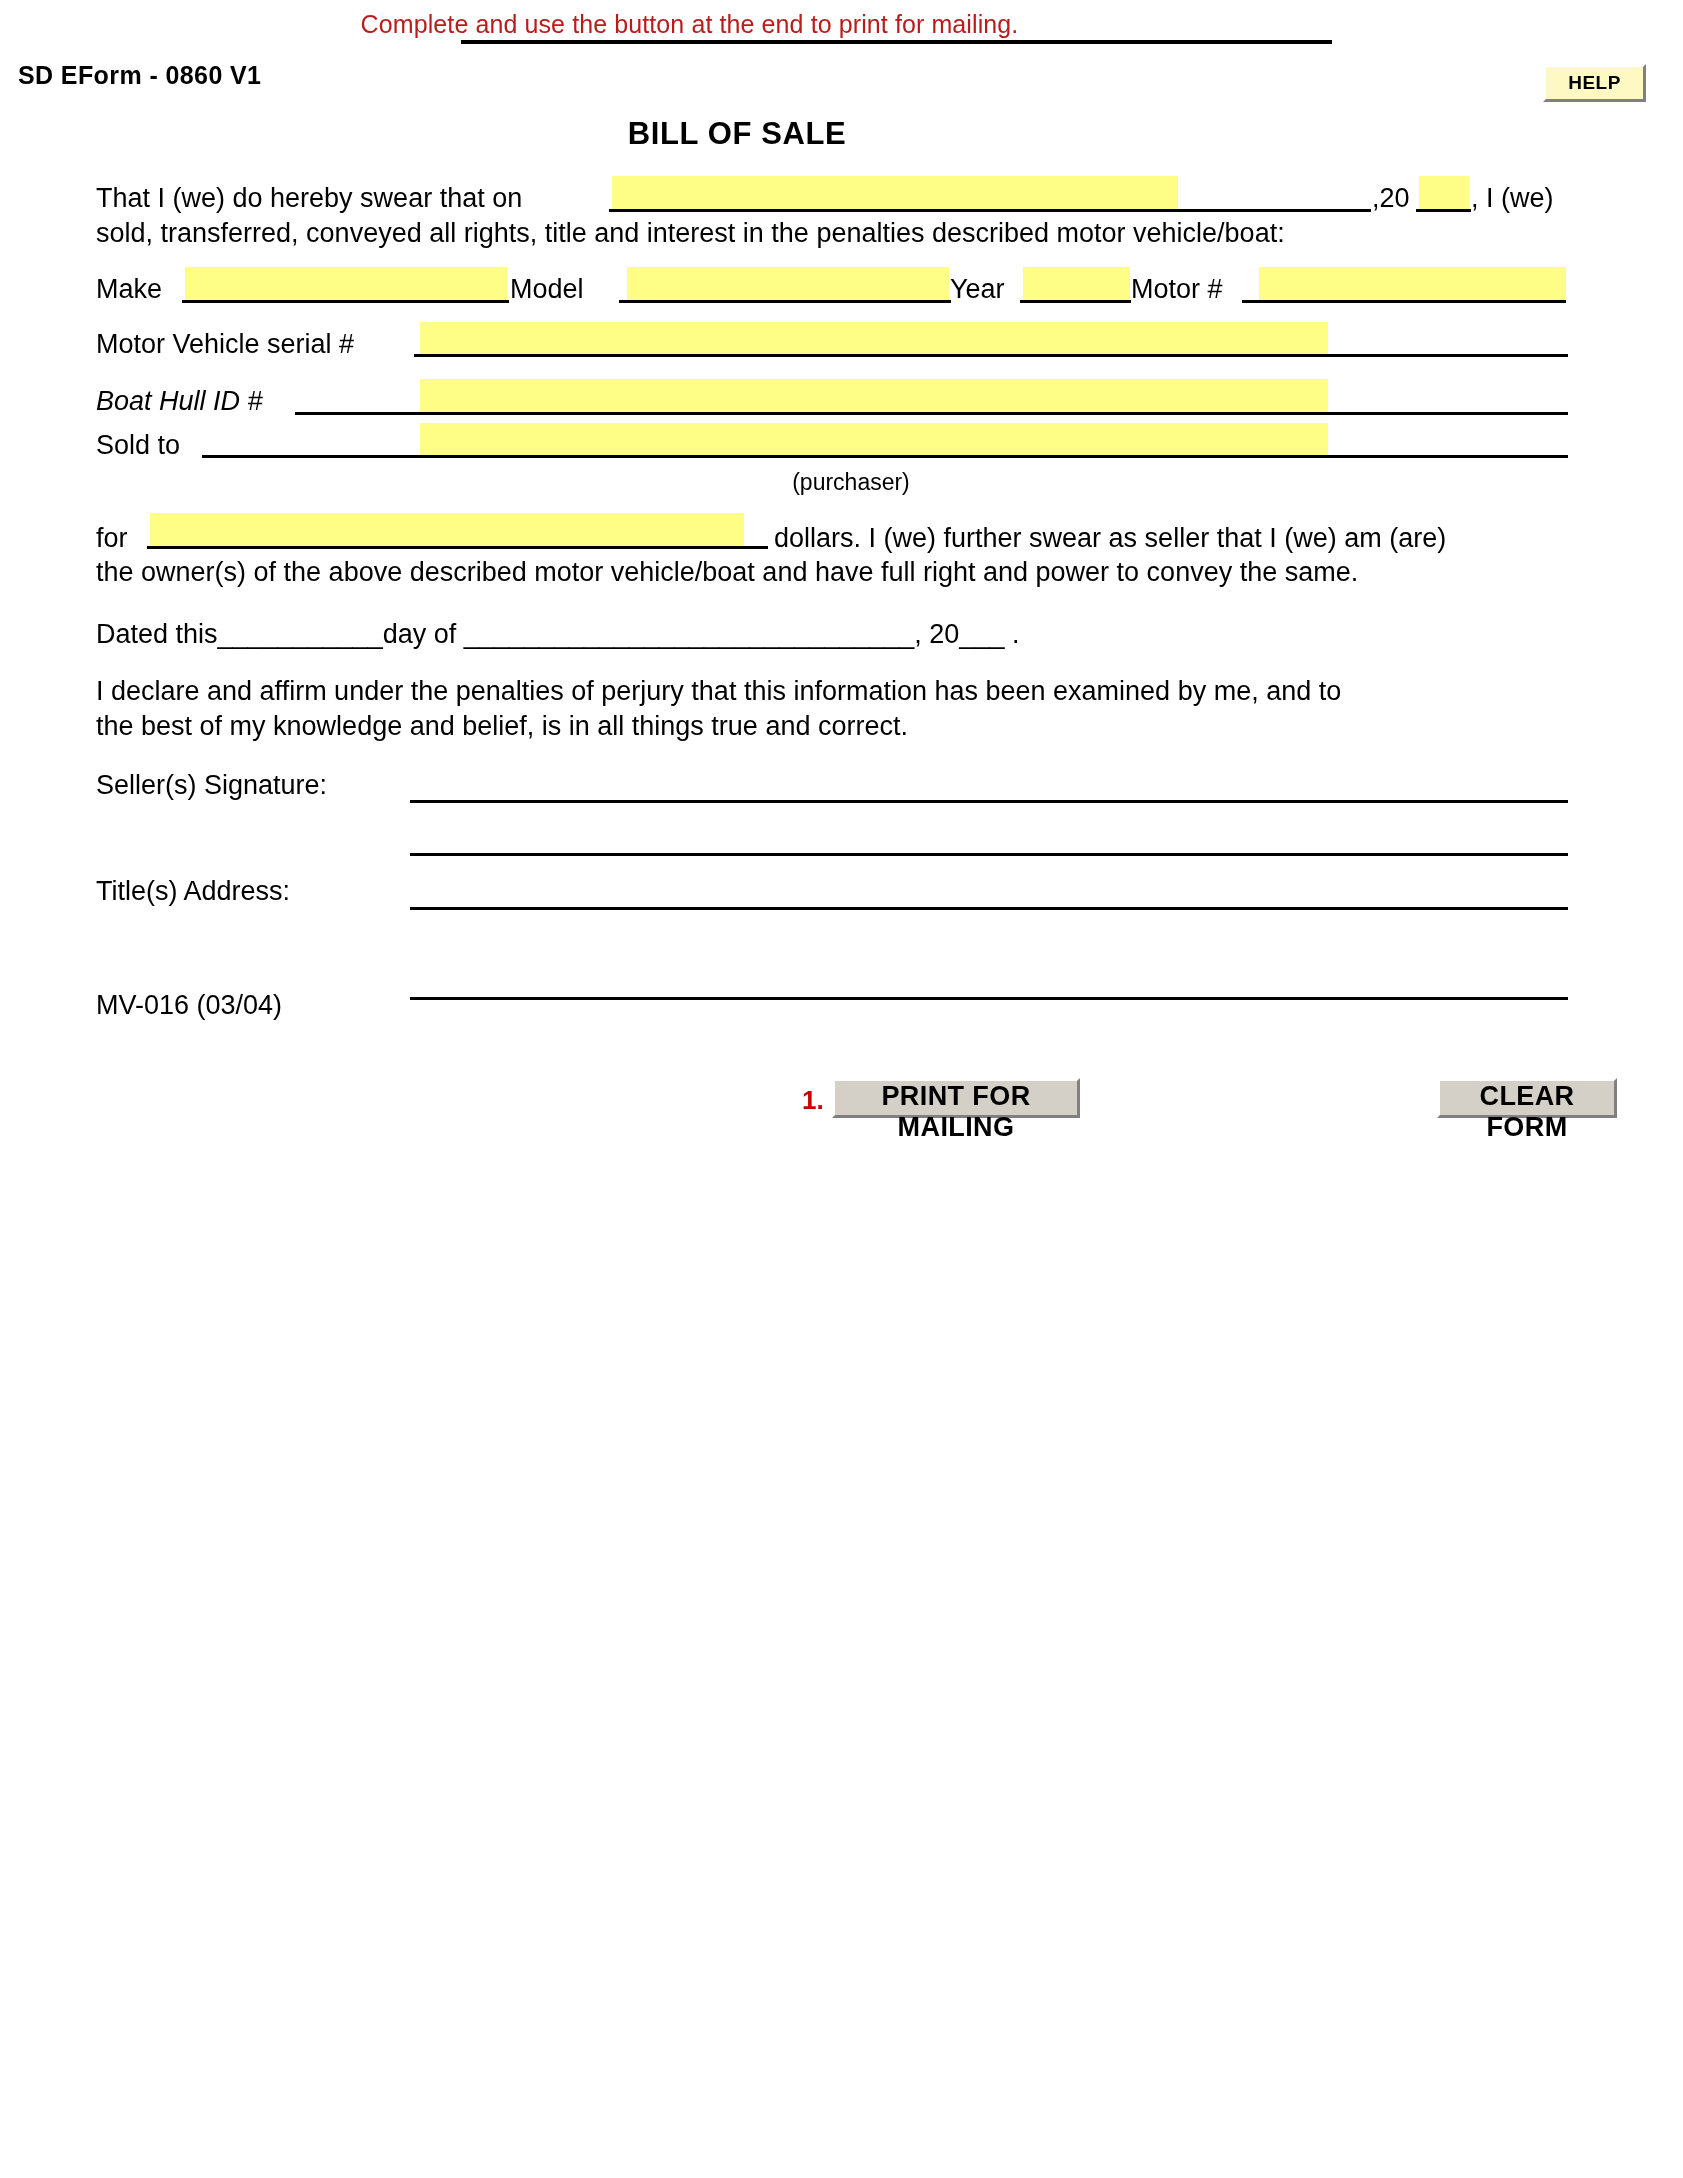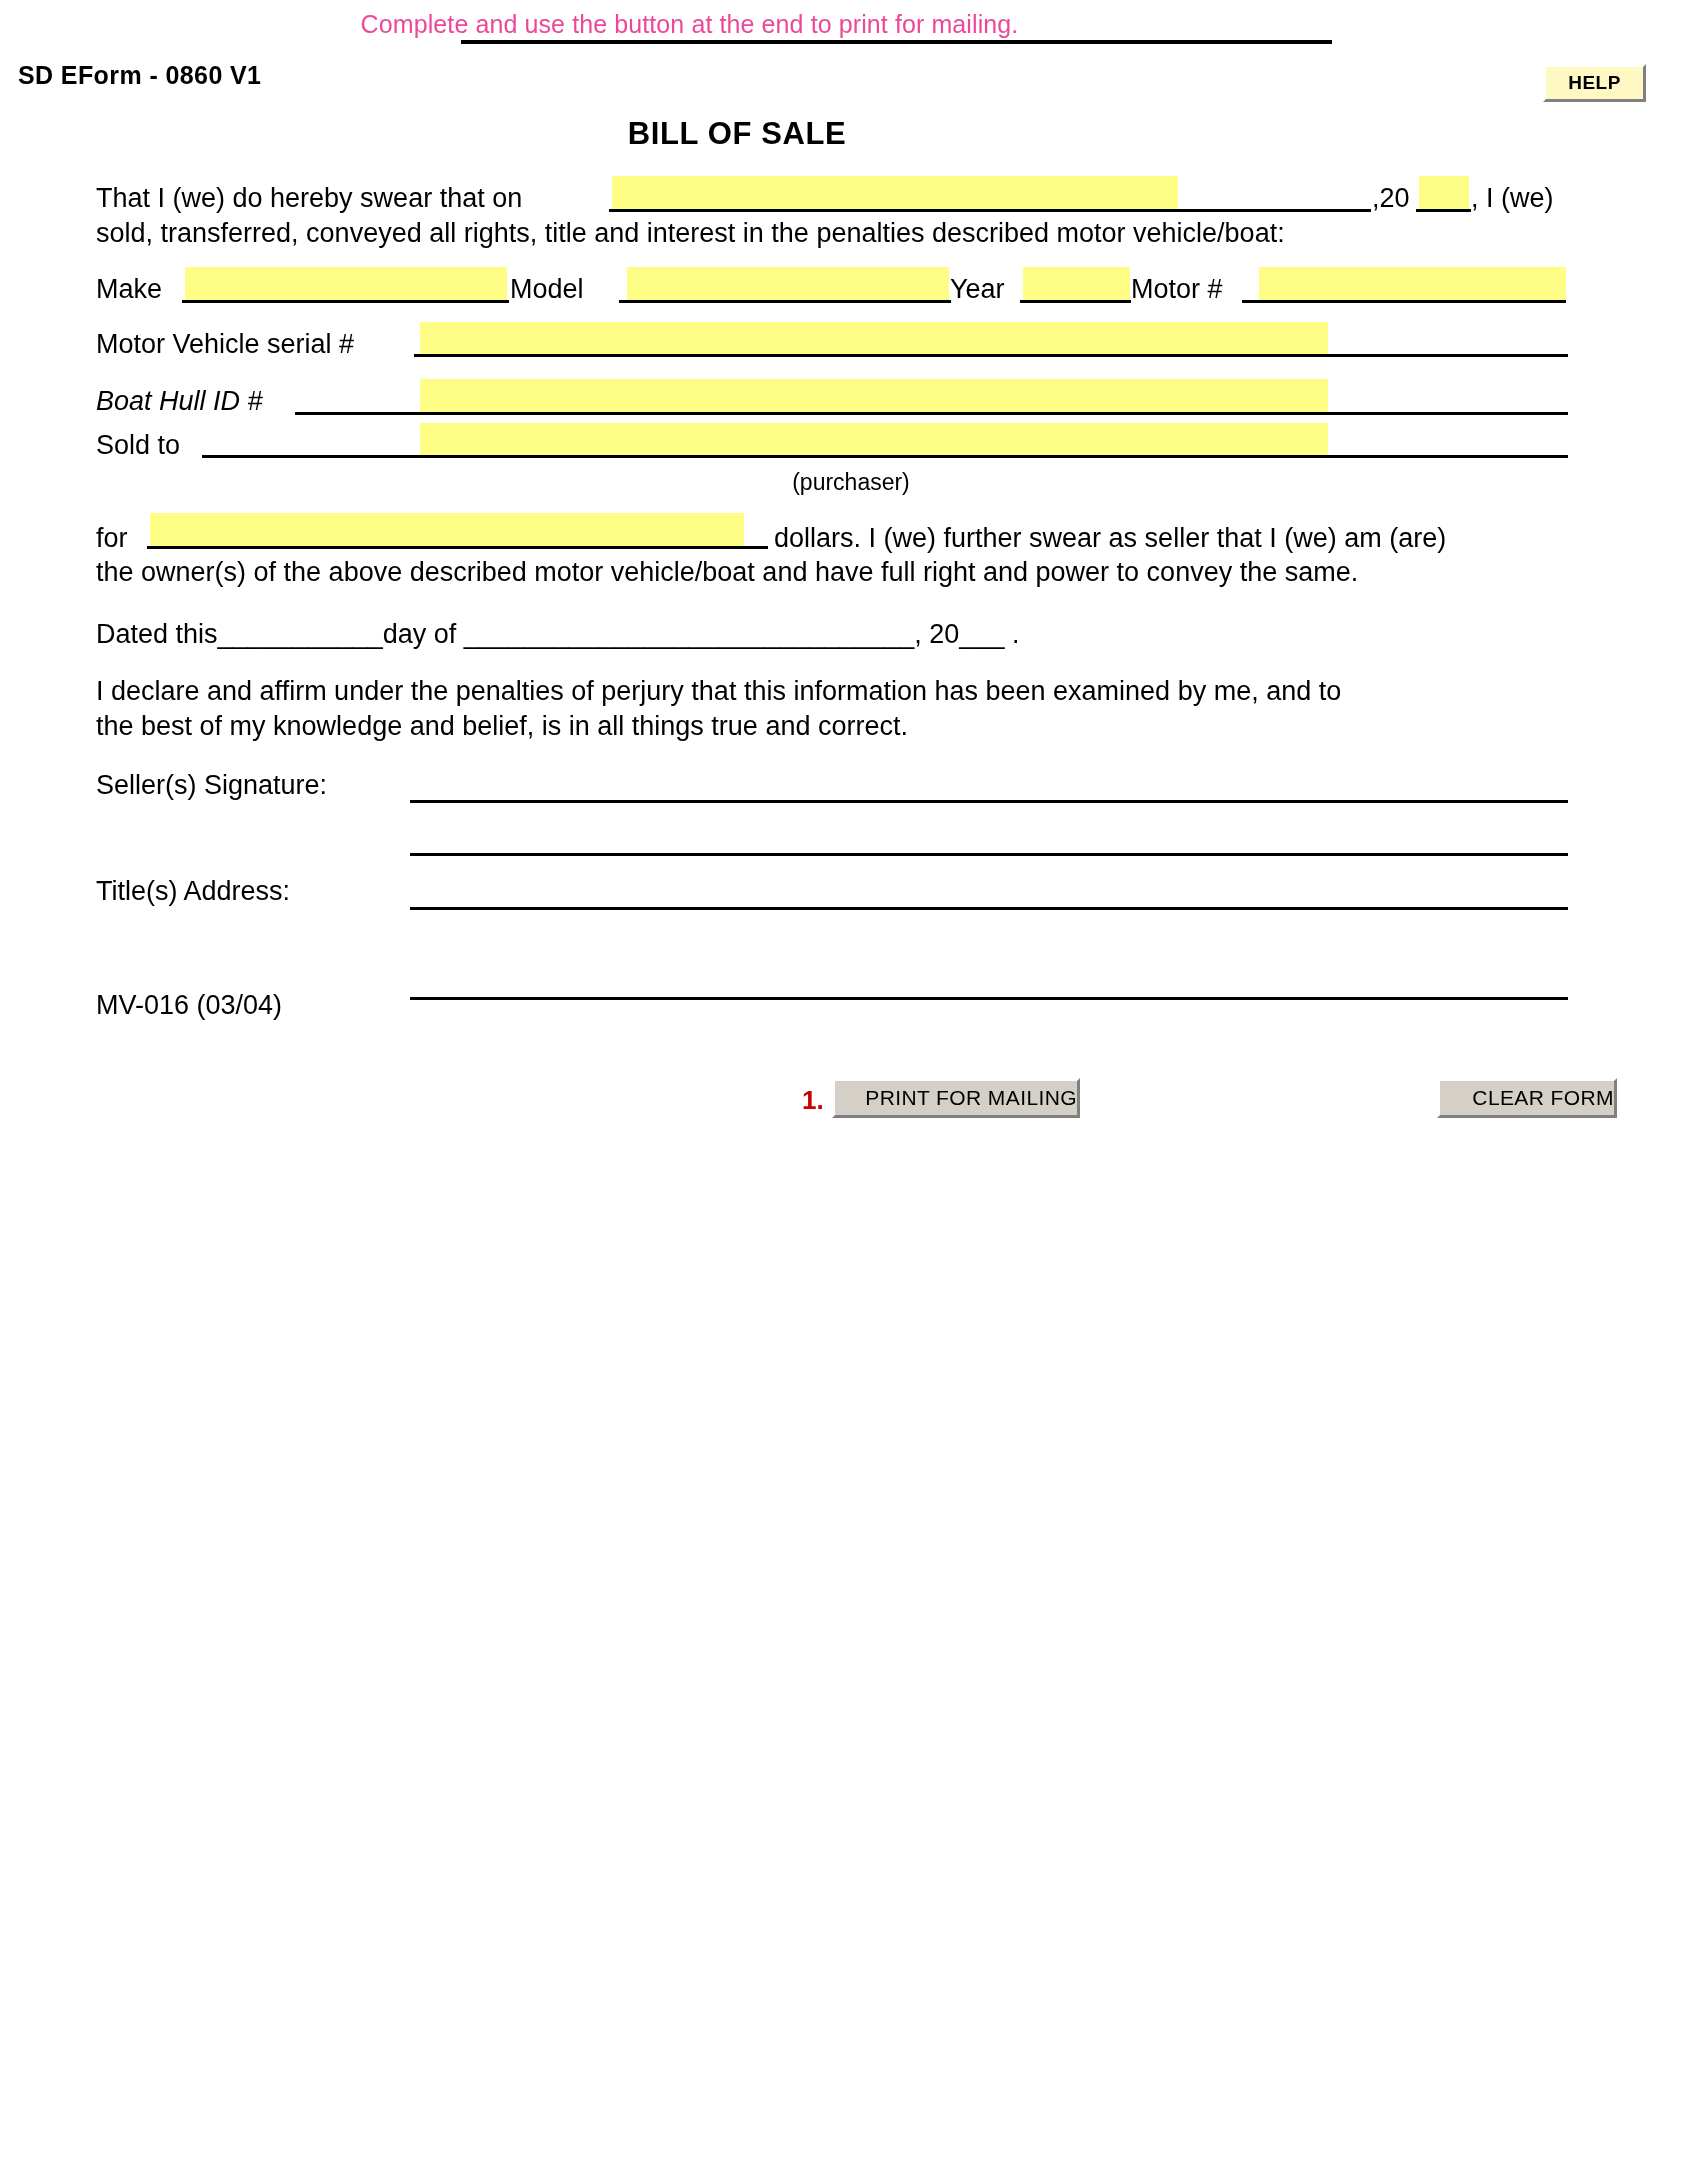--- a/index.html
+++ b/index.html
@@ -13,21 +13,21 @@
     font-family: "Liberation Sans", sans-serif;
     color: #000;
     overflow: hidden;
   }
 
   
   .notice {
     position: absolute;
     top: 10px; left: 0; width: 1379px;
     text-align: center;
-    color: #ec4899;
+    color: #b91c1c;
     font-size: 25px;
     letter-spacing: 0.1px;
   }
   .notice-rule {
     position: absolute;
     top: 40px; left: 461px; width: 871px;
     border-top: 4px solid #000;
   }
   .eform-id {
     position: absolute;
@@ -98,27 +98,27 @@
     font-size: 26px;
   }
   .gbtn {
     position: absolute;
     background: #d4d0c8;
     border-top: 3px solid #ffffff;
     border-left: 3px solid #ffffff;
     border-right: 3px solid #808080;
     border-bottom: 3px solid #808080;
     font-family: "Liberation Sans", sans-serif;
-    font-weight: normal;
-    font-size: 21px;
+    font-weight: bold;
+    font-size: 27px;
     letter-spacing: 0.4px;
     color: #000;
     cursor: pointer;
     padding: 0;
-    text-align: right;
+    text-align: center;
   }
 </style>
 </head>
 <body>
 
 <div class="notice">Complete and use the button at the end to print for mailing.</div>
 <div class="notice-rule"></div>
 <div class="eform-id">SD EForm -   0860    V1</div>
 <button class="help-btn">HELP</button>
 <div class="doc-title">BILL OF SALE</div>

